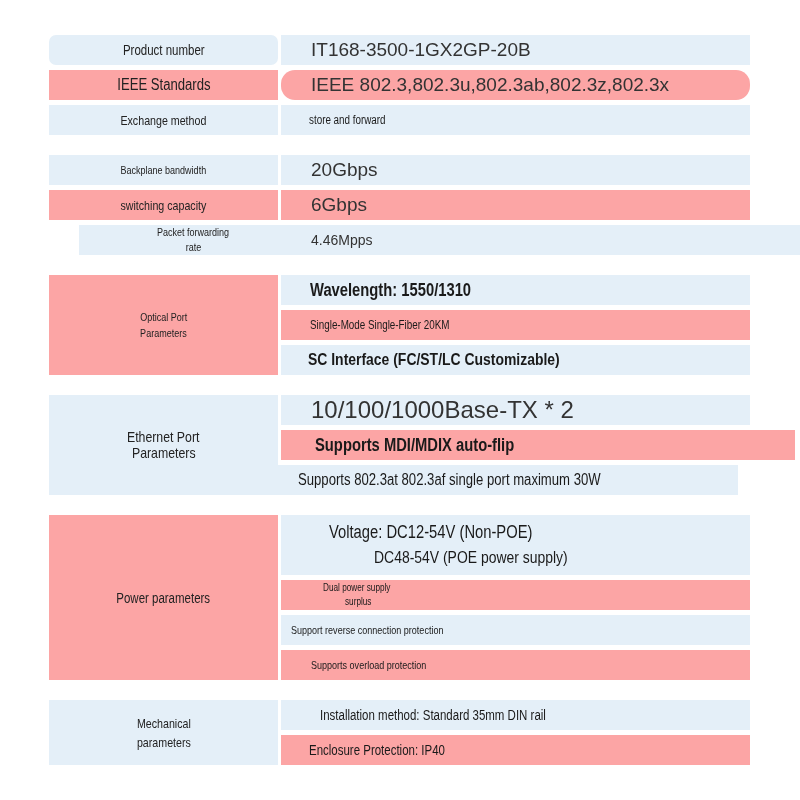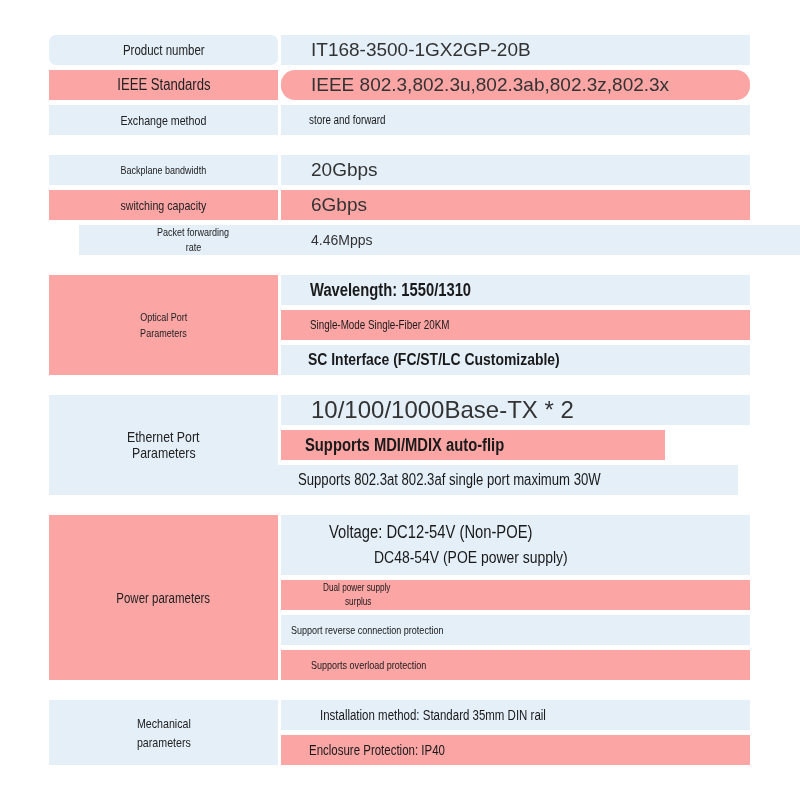--- a/index.html
+++ b/index.html
@@ -74,21 +74,21 @@
     <span class="narrow">SC Interface (FC/ST/LC Customizable)</span>
   </div>
 
 <div class="cell lbl light" style="left:49px;top:395px;width:229px;height:100px;font-size:15px;flex-direction:column;justify-content:center;line-height:16px;">
   <span class="narrowc">Ethernet Port</span>
   <span class="narrowc">Parameters</span>
 </div>
 <div class="cell light val" style="left:281px;top:395px;width:469px;height:30px;font-size:24px;color:#333;">
     <span>10/100/1000Base-TX * 2</span>
   </div>
-<div class="cell dark" style="left:281px;top:430px;width:384px;height:30px;font-size:18px;font-weight:bold;padding-left:24px;">
+<div class="cell dark" style="left:281px;top:430px;width:514px;height:30px;font-size:18px;font-weight:bold;padding-left:34px;">
     <span class="narrow">Supports MDI/MDIX auto-flip</span>
   </div>
 <div class="cell light" style="left:269px;top:465px;width:469px;height:30px;font-size:16px;padding-left:29px;">
     <span class="narrow">Supports 802.3at 802.3af single port maximum 30W</span>
   </div>
 
 <div class="cell lbl dark" style="left:49px;top:515px;width:229px;height:165px;font-size:14px;">
     <span class="narrowc">Power parameters</span>
   </div>
 <div class="cell light" style="left:281px;top:515px;width:469px;height:60px;flex-direction:column;align-items:flex-start;justify-content:center;font-size:18px;line-height:26px;">

